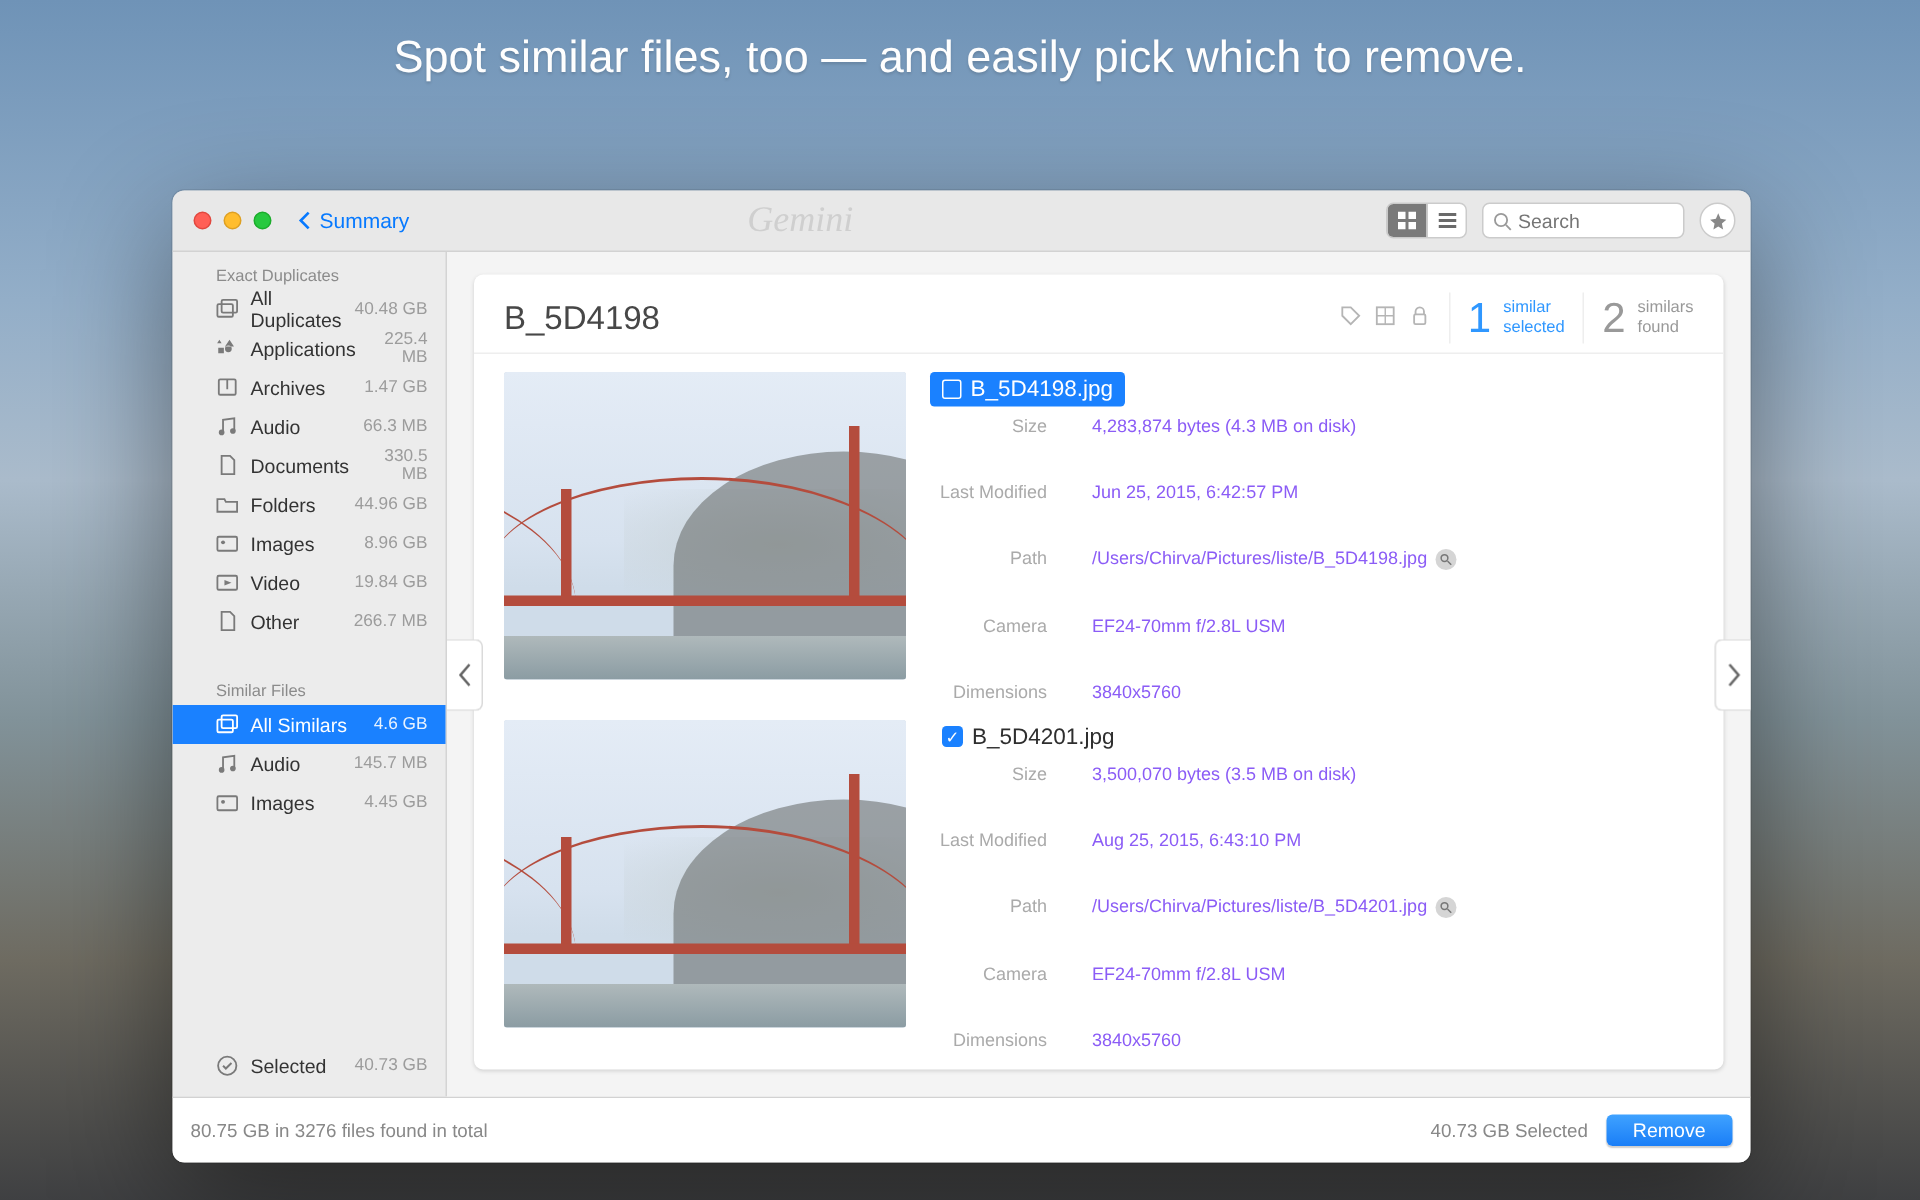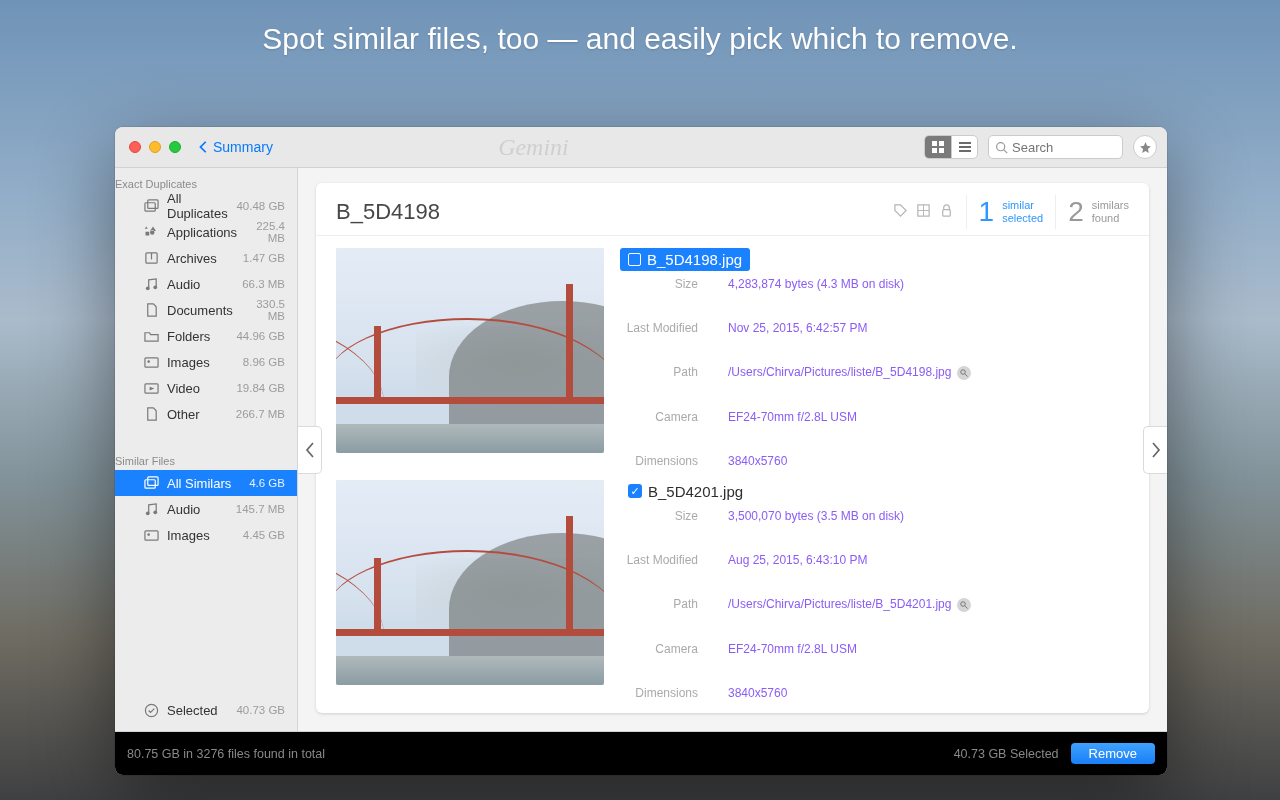--- a/index.html
+++ b/index.html
@@ -90,21 +90,21 @@
     .app-body { flex: 1; display: flex; min-height: 0;}
     .sidebar {
       width: 183px;
       background: #ececec;
       border-right: 1px solid #d4d4d4;
       display: flex; flex-direction: column;
       padding-top: 4px;
     }
     .sb-section-title {
       font-size: 11px; color: #8b8b8b;
-      padding: 6px 12px 3px 0;
+      padding: 6px 12px 3px 29px;
     }
     .sb-item {
       display: flex; align-items: center; padding: 3px 12px 3px 28px;
       height: 26px; cursor: pointer;
       gap: 8px;
     }
     .sb-item.active { background: #1a81ff; color: #fff; }
     .sb-item.active .sb-size { color: rgba(255,255,255,0.9);}
     .sb-icon { width: 16px; height: 16px; display:flex;align-items:center;justify-content:center; color: #7a7a7a; flex-shrink:0;}
     .sb-item.active .sb-icon { color:#fff;}
@@ -182,21 +182,21 @@
     .file-name.selected .chk { width:13px;height:13px;border:1px solid #fff;border-radius:2px;background:#fff0;}
     .file-name.unsel { color:#2e2e2e;}
     .file-name.unsel .chk { width:14px;height:14px;border-radius:3px;background:#1a81ff;display:flex;align-items:center;justify-content:center;color:#fff;font-size:11px;}
     .meta { display:grid; grid-template-columns: 78px 1fr; row-gap:2px; column-gap:8px; font-size:12px;gap:30px;}
     .meta .k { text-align:right; color:#aaa;}
     .meta .v { color:#8b5cf6;}
     .reveal-icn { display:inline-flex; width:14px;height:14px; background:#d5d5d5; border-radius:7px; vertical-align:middle; margin-left:2px; align-items:center;justify-content:center;color:#777;font-size:9px;}
     
     .footer {
       height: 44px; border-top:1px solid #d2d2d2;
-      background:#000000; display:flex; align-items:center;
+      background:#ffffff; display:flex; align-items:center;
       padding:16px 12px; gap:12px; font-size:12.5px; color:#888;
     }
     .footer .spacer{flex:1;}
     .remove-btn {
       background: linear-gradient(180deg,#3fa2ff,#1a7ef7);
       color:#fff; border:0; border-radius:4px;
       padding:3px 18px; font-size:13px; cursor:pointer;
       box-shadow: 0 1px 1px rgba(0,0,0,0.2);
     }
   </style>
@@ -454,21 +454,21 @@
             </div>
             <div class="file-info">
               <div class="file-name selected">
                 <span class="chk"></span>
                 <span>B_5D4198.jpg</span>
               </div>
               <div class="meta">
                 <div class="k">Size</div>
                 <div class="v">4,283,874 bytes (4.3 MB on disk)</div>
                 <div class="k">Last Modified</div>
-                <div class="v">Nov 25, 2015, 6:42:57 PM</div>
+                <div class="v">Jun 25, 2015, 6:42:57 PM</div>
                 <div class="k">Path</div>
                 <div class="v"><span>/Users/Chirva/Pictures/liste/B_5D4198.jpg</span> <span class="reveal-icn">
                       <svg width="8" height="8" viewBox="0 0 16 16">
                         <circle cx="6" cy="6" r="4.5" fill="none" stroke="currentColor" stroke-width="2"></circle>
                         <line x1="10" y1="10" x2="15" y2="15" stroke="currentColor" stroke-width="2"></line>
                       </svg>
                     </span></div>
                 <div class="k">Camera</div>
                 <div class="v">EF24-70mm f/2.8L USM</div>
                 <div class="k">Dimensions</div>

